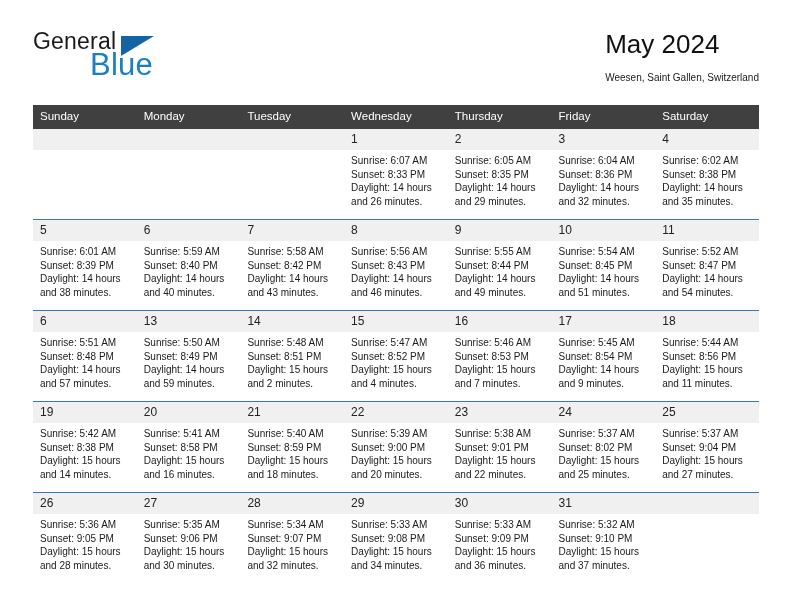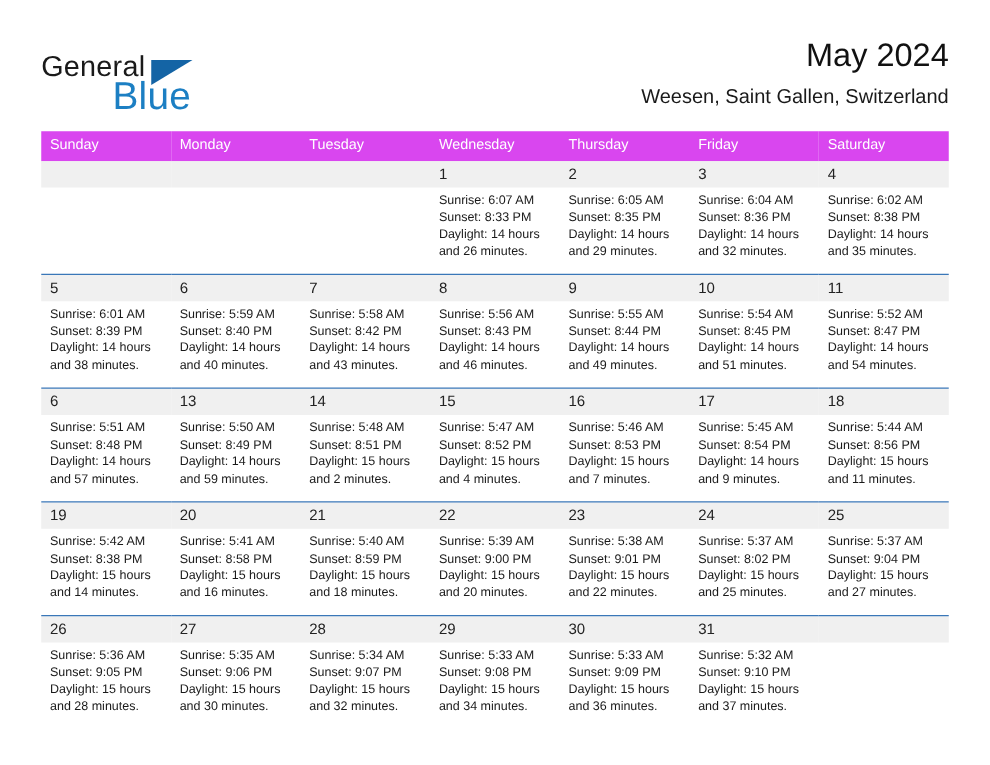--- a/index.html
+++ b/index.html
@@ -25,21 +25,21 @@
   .header {
     position: absolute;
     left: 33px;
     top: 28px;
     right: 33px;
     height: 72px;
   }
   .logo {
     position: absolute;
     left: 0;
-    top: 12px;
+    top: 0;
     width: 150px;
     height: 52px;
   }
   .logo-general {
     position: absolute;
     left: 0;
     top: 0;
     font-size: 23px;
     letter-spacing: 0.2px;
     color: #1a1a1a;
@@ -61,47 +61,47 @@
     width: 0;
     height: 0;
     border-left: 33px solid #1464a5;
     border-bottom: 20px solid transparent;
   }
 
   .title-block {
     position: absolute;
     right: 0;
     top: 0;
-    text-align: right;
+    text-align: left;
   }
   .cal-title {
     font-size: 26px;
     color: #111111;
     line-height: 32px;
     white-space: nowrap;
   }
   .cal-subtitle {
-    font-size: 16px;
+    font-size: 10px;
     color: #1a1a1a;
     line-height: 20px;
     margin-top: 8px;
     white-space: nowrap;
   }
 
   
   .calendar {
     position: absolute;
     left: 33px;
     top: 105px;
     width: 726px;
     border-collapse: collapse;
     table-layout: fixed;
   }
   .calendar th {
-    background: #d946ef;
+    background: #404040;
     color: #ffffff;
     font-size: 11.5px;
     font-weight: normal;
     text-align: left;
     padding: 5px 0 6px 7px;
     line-height: 13px;
     border: none;
   }
   .calendar td {
     vertical-align: top;

